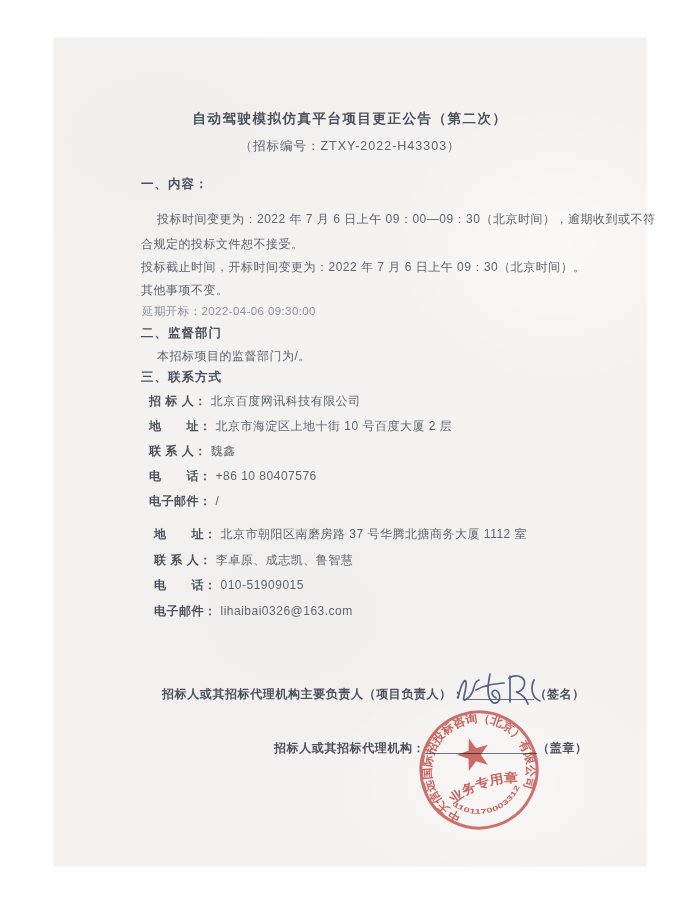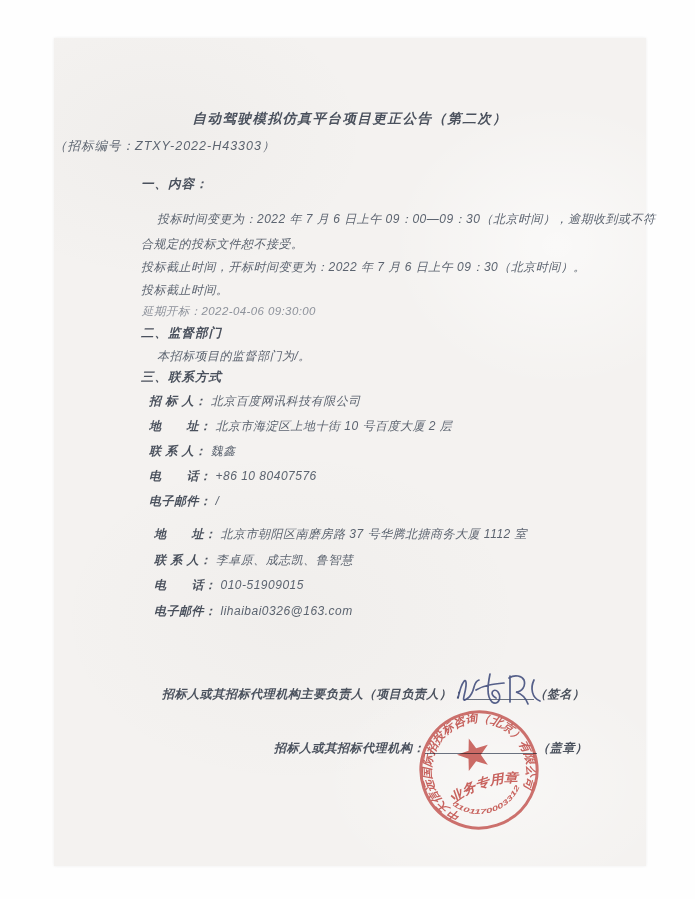--- a/index.html
+++ b/index.html
@@ -22,32 +22,31 @@
     position:absolute;
     left:54px; top:38px;
     width:592px; height:828px;
     background:
       radial-gradient(ellipse 320px 220px at 18% 12%, rgba(120,115,110,0.035), transparent 65%),
       radial-gradient(ellipse 280px 240px at 85% 25%, rgba(255,255,255,0.55), transparent 60%),
       radial-gradient(ellipse 360px 260px at 40% 70%, rgba(120,115,110,0.03), transparent 65%),
       radial-gradient(ellipse 300px 200px at 75% 90%, rgba(255,255,255,0.4), transparent 60%),
       var(--page-bg);
     box-shadow:0 0 3px rgba(0,0,0,0.07);
-    font-style:italic;
   }
   .line{position:absolute; white-space:nowrap; font-size:12px; letter-spacing:0.5px; color:var(--ink);}
   .doc-title{
     top:72px; left:0; width:100%;
     text-align:center;
     font-size:13.5px; font-weight:600; letter-spacing:1.5px;
     color:var(--heading);
   }
   .doc-subtitle{
     top:100px; left:0; width:100%;
-    text-align:left;
+    text-align:center;
     font-size:12.5px; letter-spacing:1px;
   }
   .sec-heading{
     font-size:12.5px; font-weight:700; letter-spacing:1px;
     color:var(--heading);
   }
   .indent{padding-left:16px;}
   .postpone{font-size:11.5px; color:var(--muted); letter-spacing:0.4px;}
   .contact-block{position:absolute; left:95px;}
   .contact-row{white-space:nowrap; font-size:12px; letter-spacing:0.5px; height:25px;}
@@ -84,21 +83,21 @@
 
 <div class="page">
 
   <div class="line doc-title">自动驾驶模拟仿真平台项目更正公告（第二次）</div>
   <div class="line doc-subtitle">（招标编号：ZTXY-2022-H43303）</div>
 
   <div class="line sec-heading" style="top:138px; left:87px;">一、内容：</div>
   <div class="line indent" style="top:173px; left:87px;">投标时间变更为：2022 年 7 月 6 日上午 09：00—09：30（北京时间），逾期收到或不符</div>
   <div class="line" style="top:198px; left:87px;">合规定的投标文件恕不接受。</div>
   <div class="line" style="top:221px; left:87px;">投标截止时间，开标时间变更为：2022 年 7 月 6 日上午 09：30（北京时间）。</div>
-  <div class="line" style="top:244px; left:87px;">投标截止时间。</div>
+  <div class="line" style="top:244px; left:87px;">其他事项不变。</div>
   <div class="line postpone" style="top:266px; left:88px;">延期开标：2022-04-06 09:30:00</div>
 
   <div class="line sec-heading" style="top:287px; left:87px;">二、监督部门</div>
   <div class="line indent" style="top:310px; left:87px;">本招标项目的监督部门为/。</div>
 
   <div class="line sec-heading" style="top:331px; left:87px;">三、联系方式</div>
 
   <div class="contact-block tenderer" style="top:355px;">
     <div class="contact-row">
       <span class="lbl">招 标 人：</span><span class="val">北京百度网讯科技有限公司</span>

